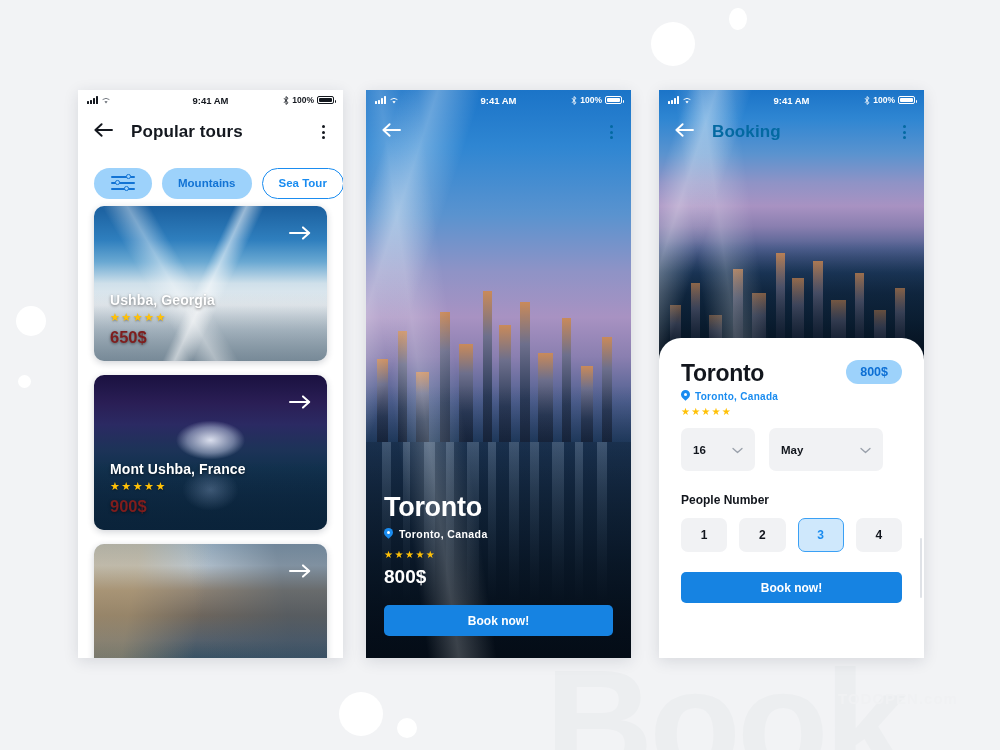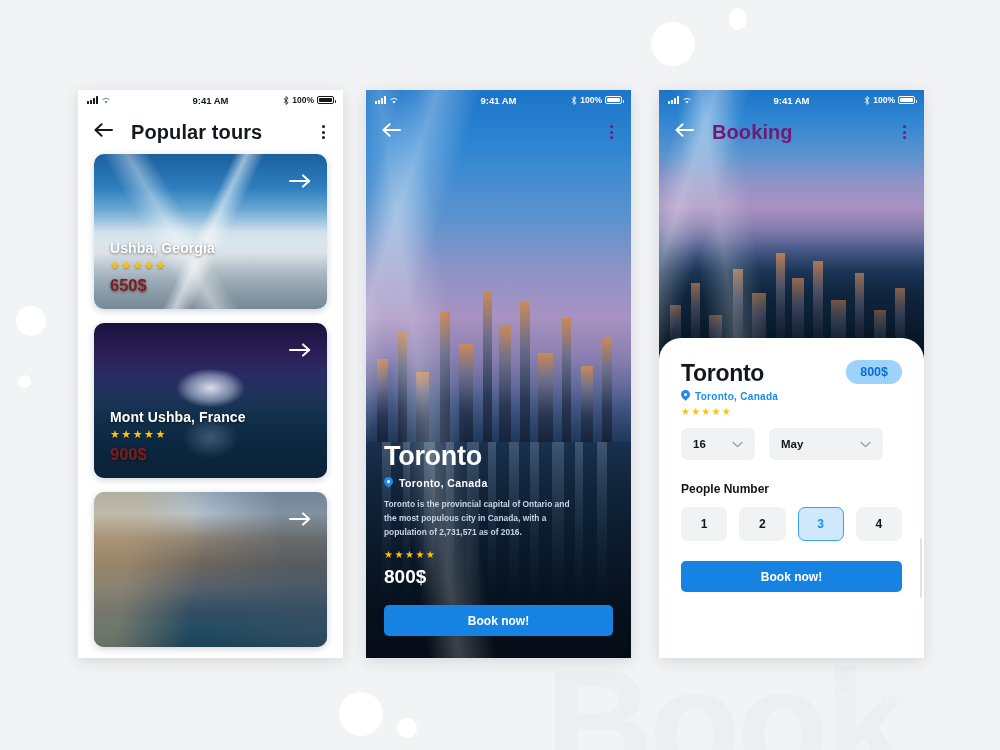--- a/index.html
+++ b/index.html
@@ -55,26 +55,26 @@
   .batt { width: 17px; height: 8px; border: 1px solid currentColor;
           border-radius: 2px; position: relative; padding: 1px; }
   .batt::after { content:""; position:absolute; right:-3px; top:2.5px;
                  width:1.5px; height:3px; background: currentColor; border-radius:0 1px 1px 0; }
   .batt b { display:block; width:100%; height:100%; background: currentColor; border-radius:1px; }
   .pct { font-size: 8.5px; font-weight: 700; }
 
   
   .appbar { height: 44px; display: flex; align-items: center; padding: 0 16px;
             position: relative; z-index: 6; }
-  .appbar-title { font-size: 20px; font-weight: 700; margin-left: 18px; letter-spacing: .1px; }
+  .appbar-title { font-size: 17px; font-weight: 700; margin-left: 18px; letter-spacing: .1px; }
   .kebab { margin-left: auto; display: flex; flex-direction: column; gap: 2.5px; align-items: center;
            padding: 4px 2px; }
   .kebab span { width: 3px; height: 3px; border-radius: 50%; background: currentColor; display:block; }
   .back-arrow { display: inline-block; }
-  .dark-ink { color: #14181f; } .light-ink { color: #701a75; }
+  .dark-ink { color: #14181f; } .light-ink { color: #0369a1; }
 
   
   .chips { display: flex; gap: 10px; padding: 6px 0 0 16px; align-items: center;
            overflow: hidden; height: 52px; }
   .chip { height: 31px; border-radius: 16px; display: flex; align-items: center;
           justify-content: center; font-size: 11.5px; font-weight: 700;
           white-space: nowrap; flex: 0 0 auto; }
   .chip-icon { width: 58px; background: #9dd2fb; }
   .chip-fill { background: #9dd2fb; color: #1273d4; padding: 0 16px; }
   .chip-out { background: #ffffff; color: #1a8cf0; border: 1.6px solid #1a8cf0; padding: 0 16px; }
@@ -198,21 +198,21 @@
   .price-badge {
     margin-left: auto; background: #9dd2fb; color: #0d6fd4; border-radius: 14px;
     padding: 5px 14px; font-size: 12.5px; font-weight: 700;
   }
   .sheet-loc { display: flex; align-items: center; gap: 5px; margin-top: 3px; }
   .sheet-loc-text { color: #1a8cf0; font-size: 10px; font-weight: 700; letter-spacing: .3px; }
   .sheet-stars { color: #ffc107; font-size: 10px; letter-spacing: 1.2px; margin-top: 4px; }
   .sect-label { font-size: 12px; font-weight: 700; color: #12161d; margin-top: 22px; }
   .selects { display: flex; gap: 14px; margin-top: 11px; }
   .sel {
-    height: 32px; background: #f1f2f4; border-radius: 7px; display: flex;
+    height: 43px; background: #f1f2f4; border-radius: 7px; display: flex;
     align-items: center; padding: 0 12px; font-size: 11.5px; font-weight: 700;
     color: #12161d;
   }
   .sel-16 { width: 74px; } .sel-month { width: 114px; }
   .sel .chev { margin-left: auto; color: #9aa1ab; }
   .people { display: flex; gap: 12px; margin-top: 11px; }
   .pbtn {
     width: 47px; height: 34px; border-radius: 7px; background: #f1f2f4;
     display: flex; align-items: center; justify-content: center;
     font-size: 12px; font-weight: 700; color: #12161d; border: 1.6px solid transparent;
@@ -276,20 +276,35 @@
         </svg>
       </span>
       <span class="appbar-title">Popular tours</span>
       <span class="kebab">
           <span></span>
           <span></span>
           <span></span>
         </span>
     </div>
 
+    <div class="chips">
+      <div class="chip chip-icon">
+        <span class="filter-glyph">
+          <i></i>
+            <i></i>
+            <i></i>
+            <b></b>
+            <b></b>
+            <b></b>
+        </span>
+      </div>
+      <div class="chip chip-fill">Mountains</div>
+      <div class="chip chip-out">Sea Tour</div>
+
+    </div>
 
     <div class="cards">
 
       <div class="card">
         <div class="card-img photo-ushba"></div>
         <span class="card-arrow">
           <svg width="22" height="14" viewBox="0 0 22 14">
             <path d="M1 7 H20 M14 1.4 L20.2 7 L14 12.6" stroke="#fff" stroke-width="2" fill="none" stroke-linecap="round" stroke-linejoin="round"></path>
           </svg>
         </span>
@@ -400,21 +415,20 @@
 
     <div class="hero-content">
       <div class="hero-title">Toronto</div>
       <div class="hero-loc">
         <span class="pin">
             <b style="background:#1a8cf0"></b>
             <u></u>
           </span>
         <span class="hero-loc-text">Toronto, Canada</span>
       </div>
-      <div class="hero-desc">Toronto is the provincial capital of Ontario and the most populous city in Canada, with a population of 2,731,571 as of 2016.</div>
       <div class="hero-stars">★★★★★</div>
       <div class="hero-price">800$</div>
     </div>
 
     <button class="book-btn">Book now!</button>
   </div>
 
   <div class="phone" id="phone3">
 
     <div class="hero3 hero-toronto">

